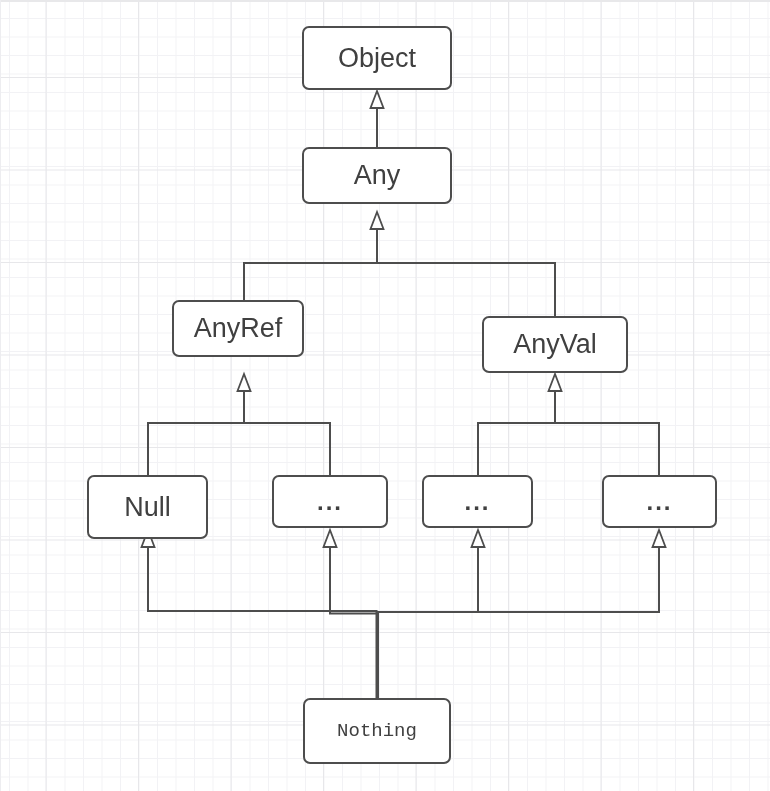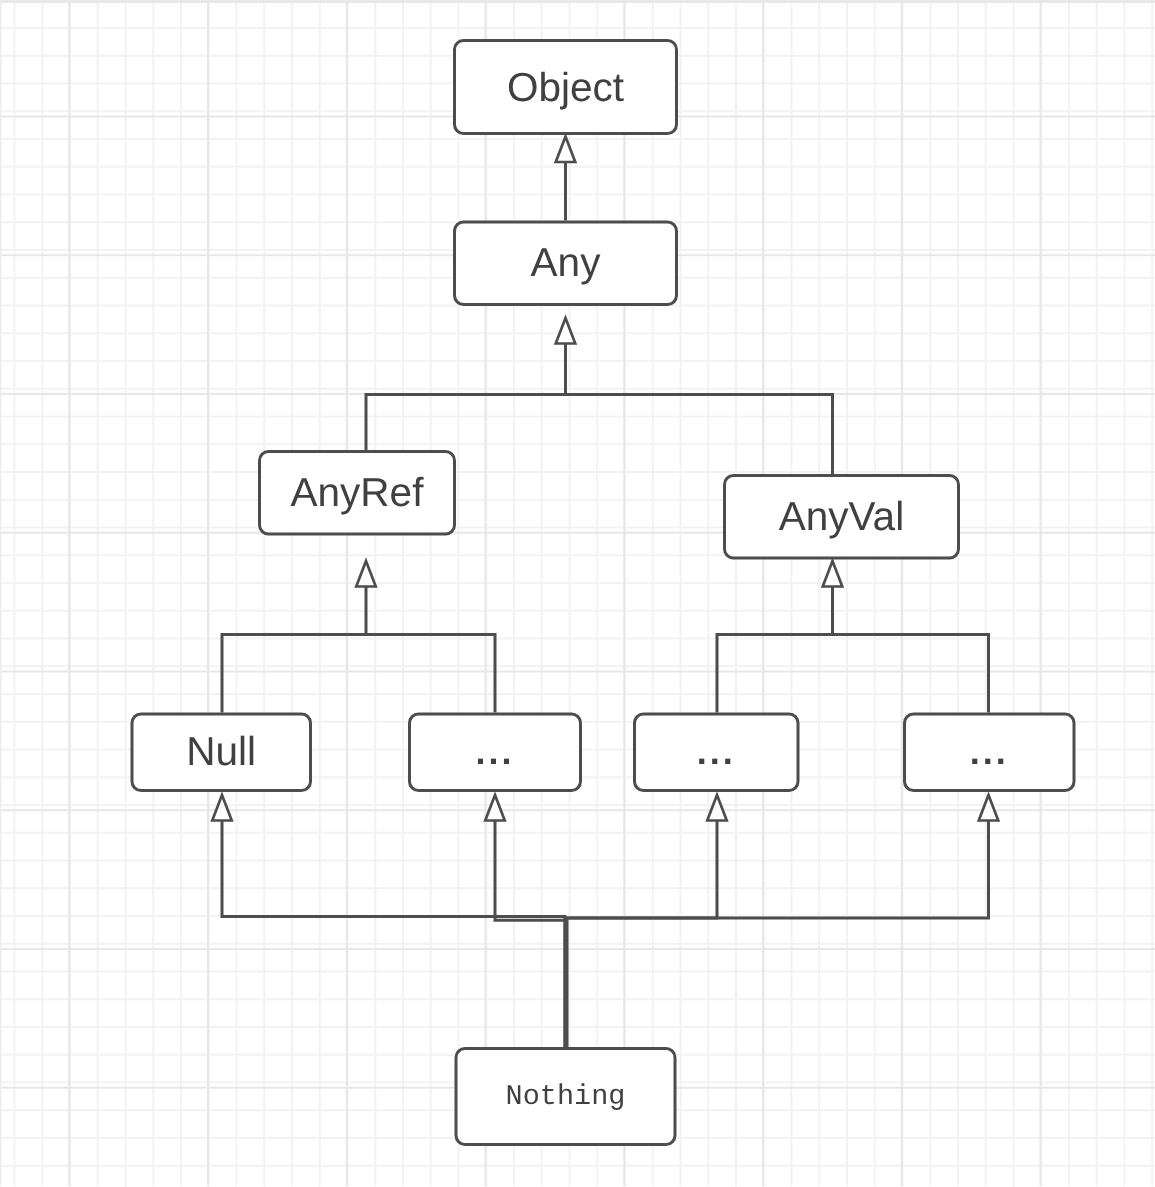--- a/index.html
+++ b/index.html
@@ -100,25 +100,25 @@
   </div>
 
   <div class="node" style="left:302px;top:147px;width:150px;height:57px">
     <span>Any</span>
   </div>
 
   <div class="node" style="left:172px;top:300px;width:132px;height:57px">
     <span>AnyRef</span>
   </div>
 
-  <div class="node" style="left:482px;top:316px;width:158px;height:57px">
+  <div class="node" style="left:482px;top:316px;width:146px;height:57px">
     <span>AnyVal</span>
   </div>
 
-  <div class="node" style="left:87px;top:475px;width:121px;height:53px">
+  <div class="node" style="left:87px;top:475px;width:121px;height:64px">
     <span>Null</span>
   </div>
 
   <div class="node dots" style="left:272px;top:475px;width:116px;height:53px">
     <span>...</span>
   </div>
 
   <div class="node dots" style="left:422px;top:475px;width:111px;height:53px">
     <span>...</span>
   </div>

